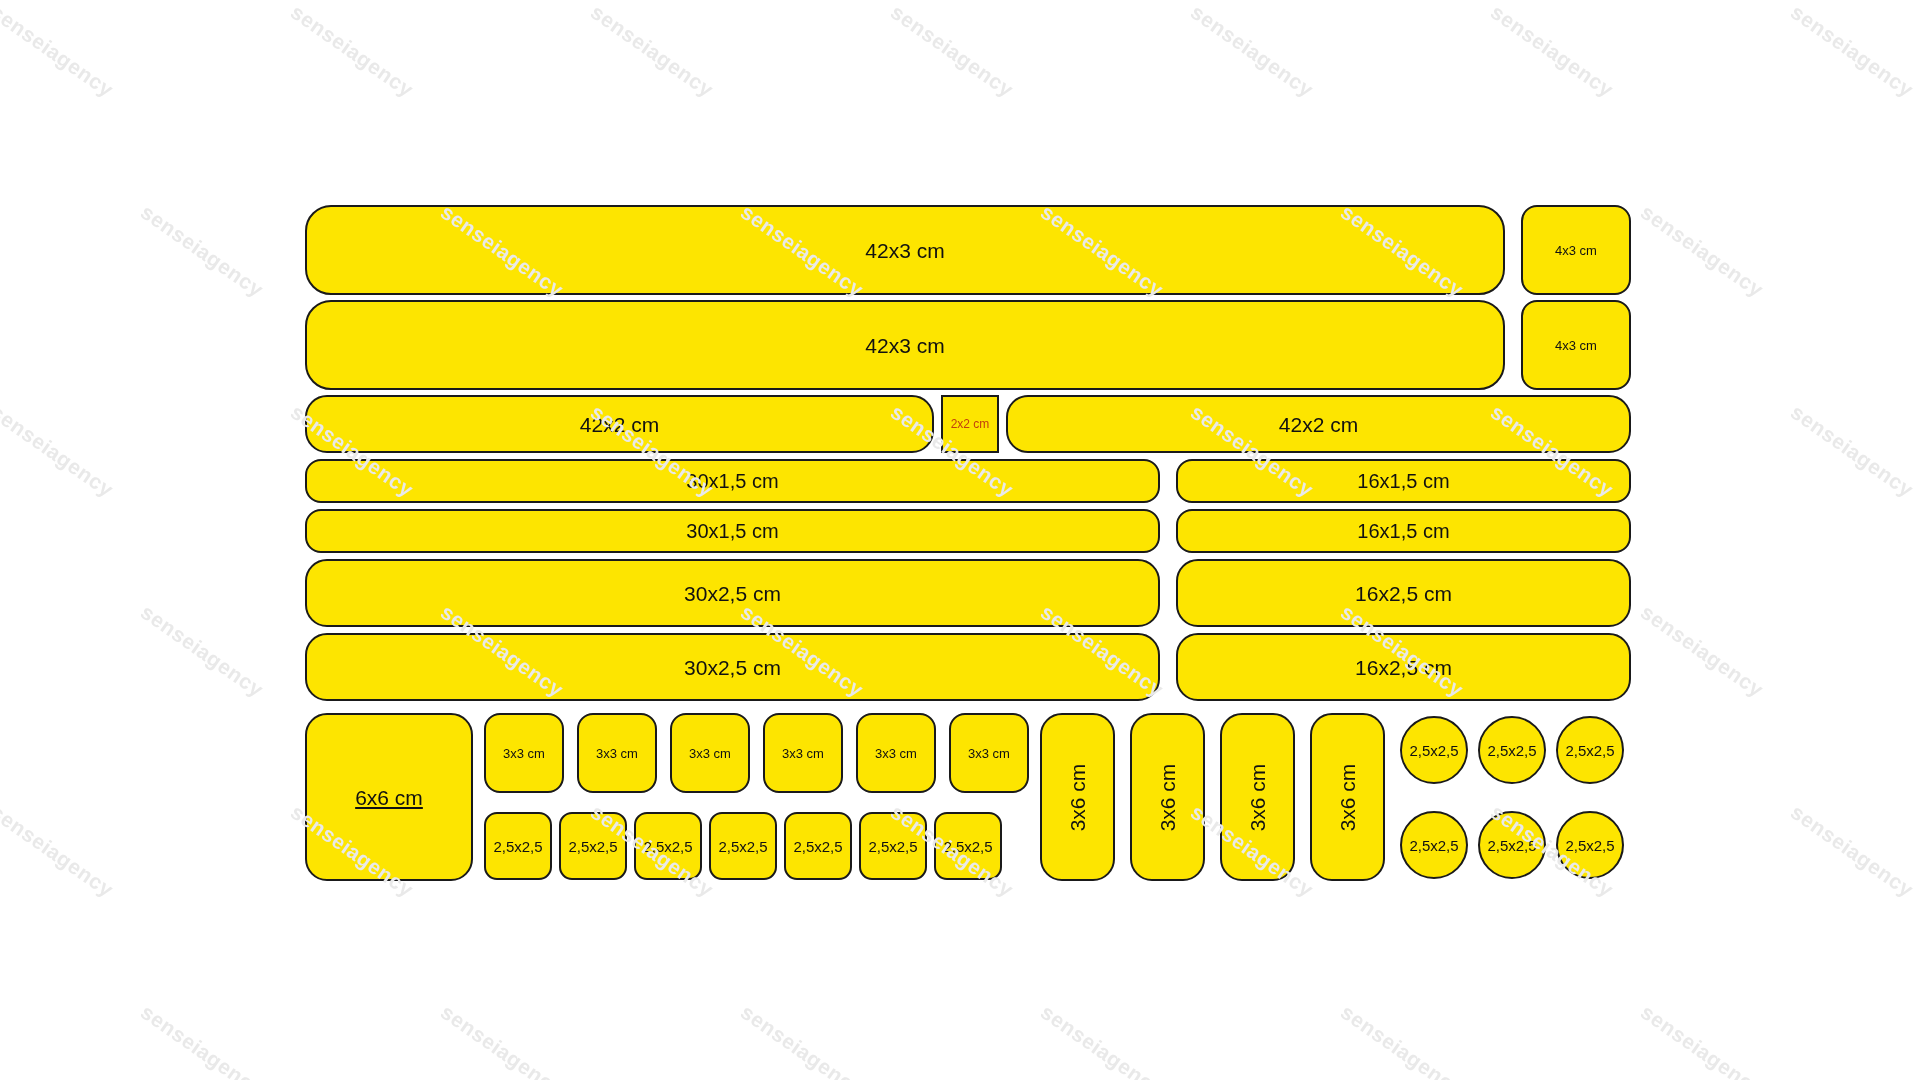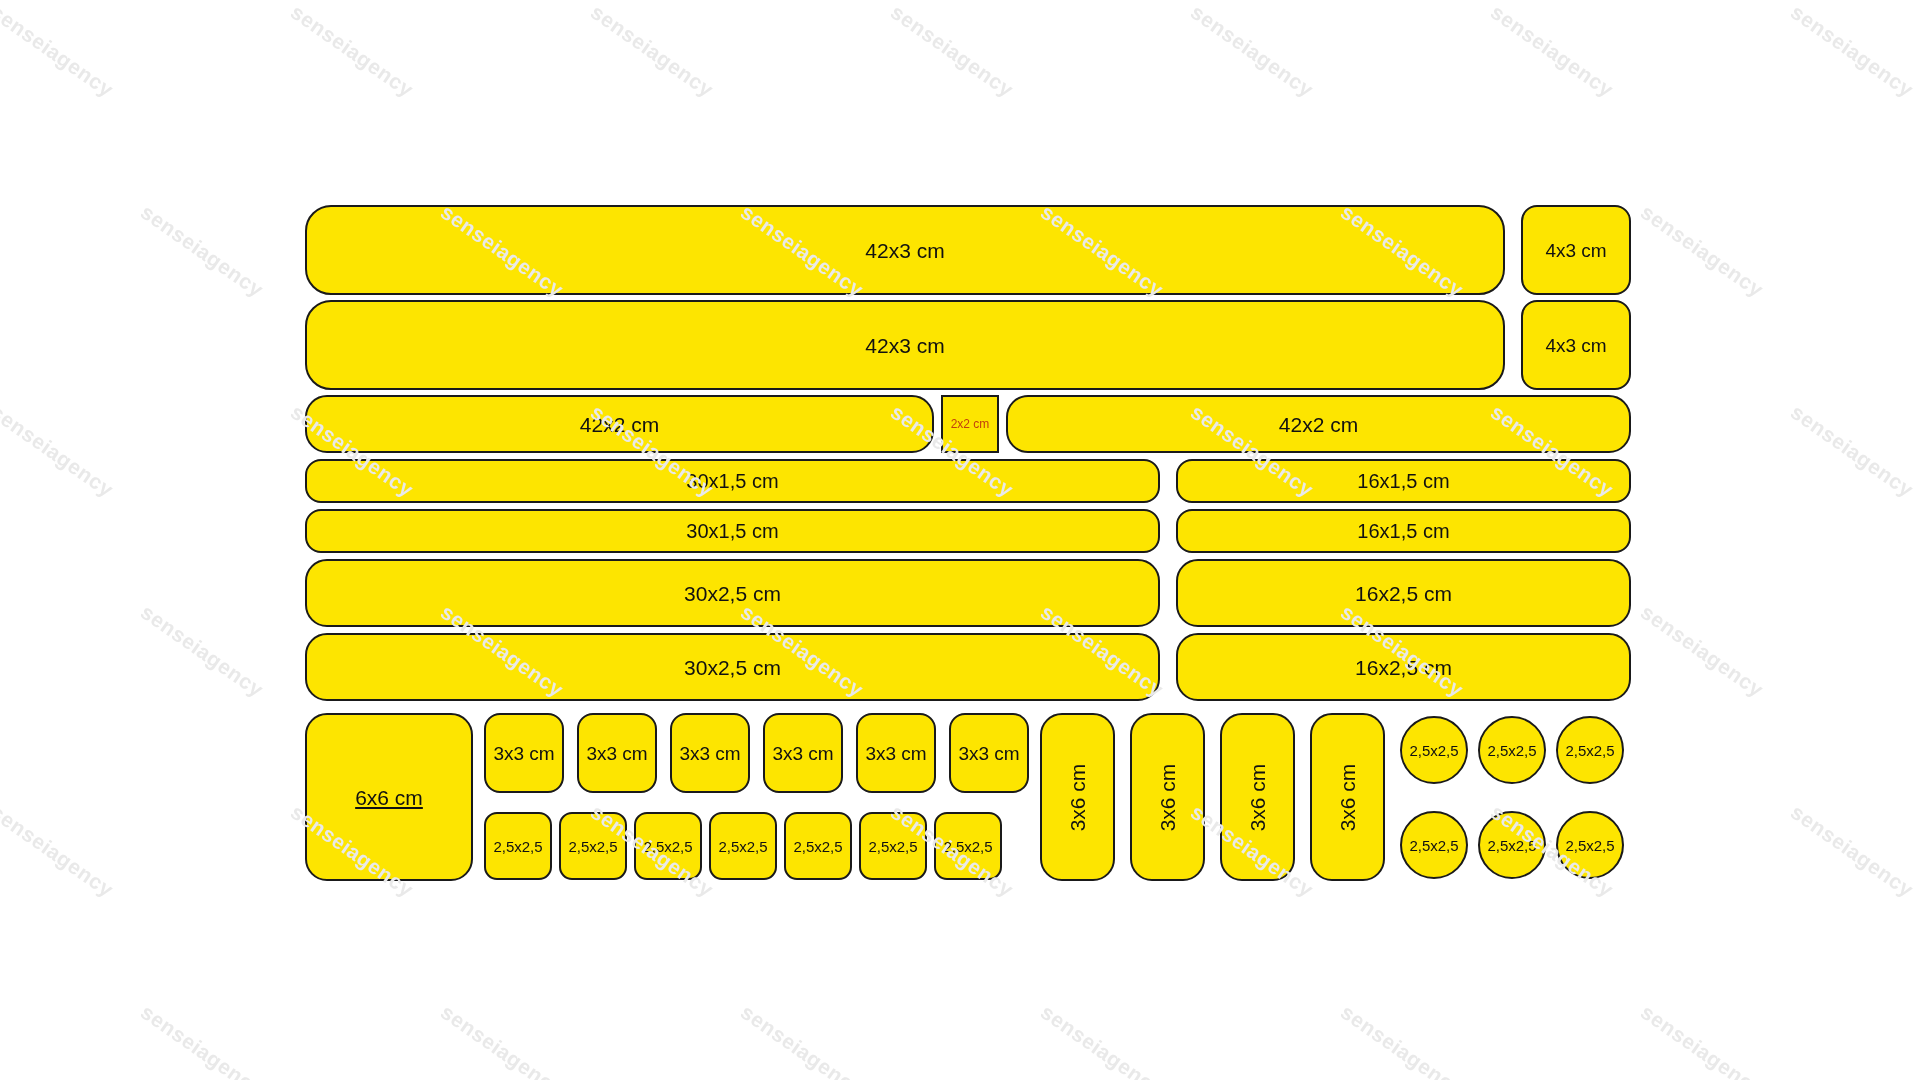--- a/index.html
+++ b/index.html
@@ -63,21 +63,21 @@
   .shape.circle    { border-radius:50%; }
 
   .shape .lbl{ pointer-events:none; }
   .shape.vbar .lbl{
     transform:rotate(-90deg);
     white-space:nowrap;
   }
   .shape.sq-sm .lbl{ font-size:15px; }
   .shape.circle .lbl{ font-size:15px; }
   .shape.tiny-circle .lbl{ font-size:12px; }
-  .shape.sq .lbl{ font-size:19px; }
+  .shape.sq .lbl{ font-size:13px; }
   .shape.bar-thin .lbl{ font-size:20px;text-align:center; }
 </style>
 </head>
 <body>
 
 <div id="watermark-layer">
     <div class="wm" style="color: rgb(233, 233, 233); left: 0px; top: 0px; transform: rotate(35deg);">senseiagency</div>
     <div class="wm" style="color: rgb(233, 233, 233); left: 300px; top: 0px; transform: rotate(35deg);">senseiagency</div>
     <div class="wm" style="color: rgb(233, 233, 233); left: 600px; top: 0px; transform: rotate(35deg);">senseiagency</div>
     <div class="wm" style="color: rgb(233, 233, 233); left: 900px; top: 0px; transform: rotate(35deg);">senseiagency</div>

